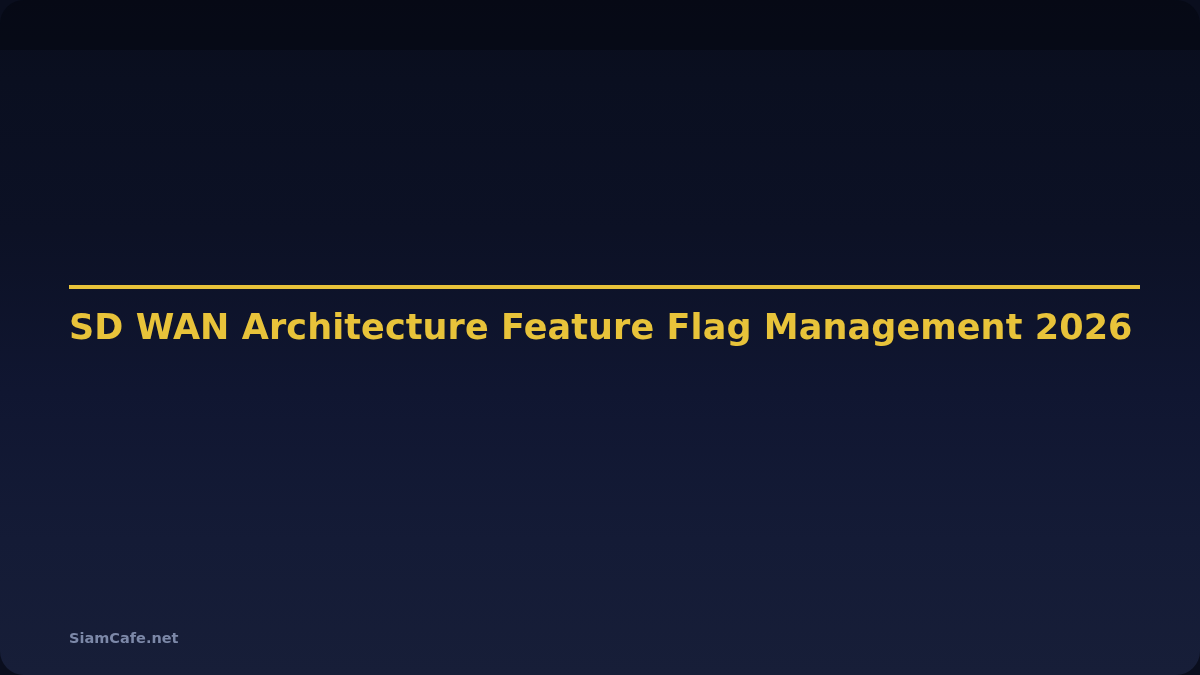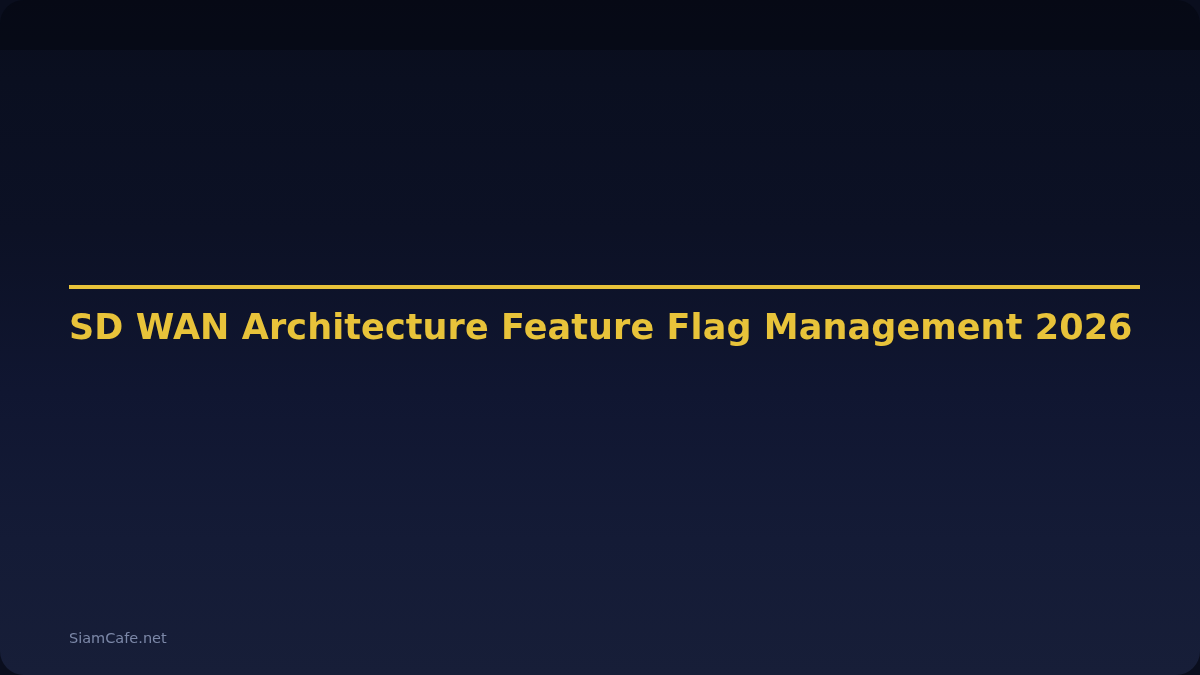--- a/index.html
+++ b/index.html
@@ -72,21 +72,21 @@
     
     padding-top: 21px;
   }
 
   
   .footer-brand {
     position: absolute;
     left: 69px;
     top: 631px;
     font-size: 14.5px;
-    font-weight: normal;
+    font-weight: bold;
     line-height: 1.0;
     color: #7c88a8;
     white-space: nowrap;
   }
 </style>
 </head>
 <body>
 
 <div class="slide">
 

